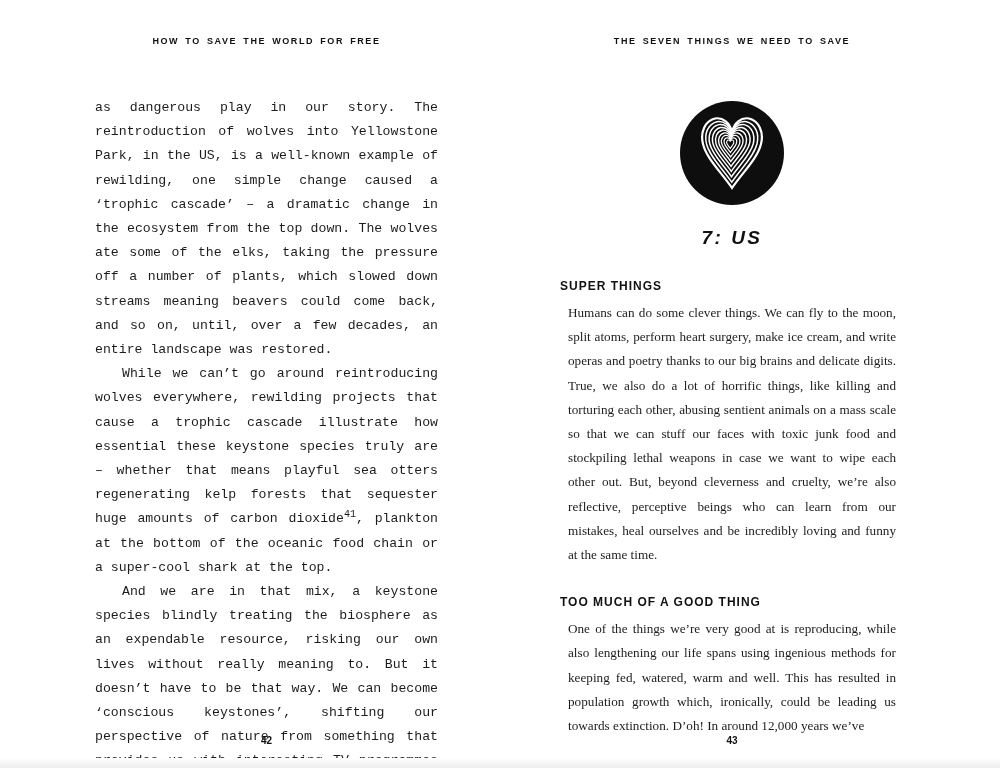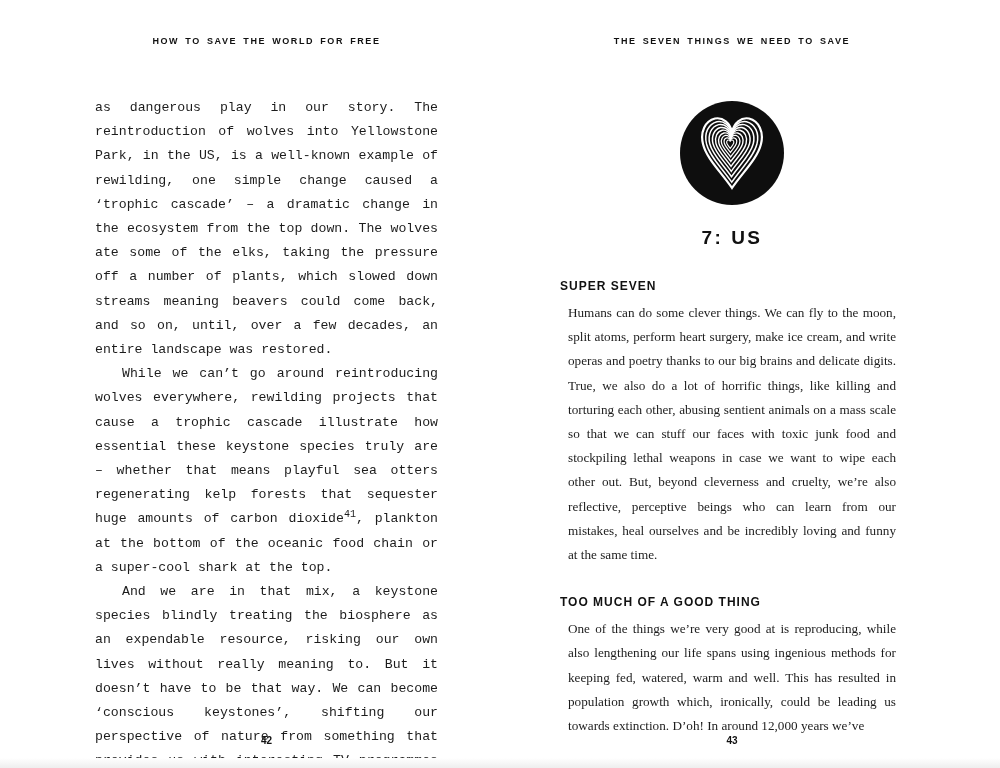--- a/index.html
+++ b/index.html
@@ -48,20 +48,21 @@
     display:block;
   }
   .chapter-title {
     margin-top:22px;
     text-align:center;
     font-family:"Liberation Sans", sans-serif;
     font-weight:bold;
     font-size:19px;
     letter-spacing:2.5px;
     color:#111;
+    font-style:italic;
   }
   .section-heading {
     font-family:"Liberation Sans", sans-serif;
     font-weight:bold;
     font-size:12px;
     letter-spacing:1px;
     color:#111;
     margin:30px 0 5px 0;
   }
   .section-heading.second { margin-top:28px; }
@@ -117,21 +118,21 @@
           <path transform="translate(-1.18,-4.13) scale(0.41)" d="M0,-18 C-2,-27 -9,-33 -17,-31.5 C-27,-29 -32,-18 -29,-6 C-25.5,8.5 -11,22 0,38 C11,22 25.5,8.5 29,-6 C32,-18 27,-29 17,-31.5 C9,-33 2,-27 0,-18 Z" stroke-width="1.4" vector-effect="non-scaling-stroke"></path>
           <path transform="translate(-1.38,-4.83) scale(0.31)" d="M0,-18 C-2,-27 -9,-33 -17,-31.5 C-27,-29 -32,-18 -29,-6 C-25.5,8.5 -11,22 0,38 C11,22 25.5,8.5 29,-6 C32,-18 27,-29 17,-31.5 C9,-33 2,-27 0,-18 Z" stroke-width="1.3" vector-effect="non-scaling-stroke"></path>
           <path transform="translate(-1.58,-5.53) scale(0.21)" d="M0,-18 C-2,-27 -9,-33 -17,-31.5 C-27,-29 -32,-18 -29,-6 C-25.5,8.5 -11,22 0,38 C11,22 25.5,8.5 29,-6 C32,-18 27,-29 17,-31.5 C9,-33 2,-27 0,-18 Z" stroke-width="1.2" vector-effect="non-scaling-stroke"></path>
           <path transform="translate(-1.76,-6.16) scale(0.12)" d="M0,-18 C-2,-27 -9,-33 -17,-31.5 C-27,-29 -32,-18 -29,-6 C-25.5,8.5 -11,22 0,38 C11,22 25.5,8.5 29,-6 C32,-18 27,-29 17,-31.5 C9,-33 2,-27 0,-18 Z" stroke-width="1.1" vector-effect="non-scaling-stroke"></path>
         </g>
       </svg>
     </div>
 
     <div class="chapter-title">7: US</div>
 
-    <div class="section-heading">SUPER SEVEN</div>
+    <div class="section-heading">SUPER THINGS</div>
     <p class="section-body">Humans can do some clever things. We can fly to the moon, split atoms, perform heart surgery, make ice cream, and write operas and poetry thanks to our big brains and delicate digits. True, we also do a lot of horrific things, like killing and torturing each other, abusing sentient animals on a mass scale so that we can stuff our faces with toxic junk food and stockpiling lethal weapons in case we want to wipe each other out. But, beyond cleverness and cruelty, we’re also reflective, perceptive beings who can learn from our mistakes, heal ourselves and be incredibly loving and funny at the same time.</p>
 
     <div class="section-heading second">TOO MUCH OF A GOOD THING</div>
     <p class="section-body">One of the things we’re very good at is reproducing, while also lengthening our life spans using ingenious methods for keeping fed, watered, warm and well. This has resulted in population growth which, ironically, could be leading us towards extinction. D’oh! In around 12,000 years we’ve</p>
   </div>
 
   <div class="page-number">43</div>
 </div>
 
 <div class="photo-edge"></div>

